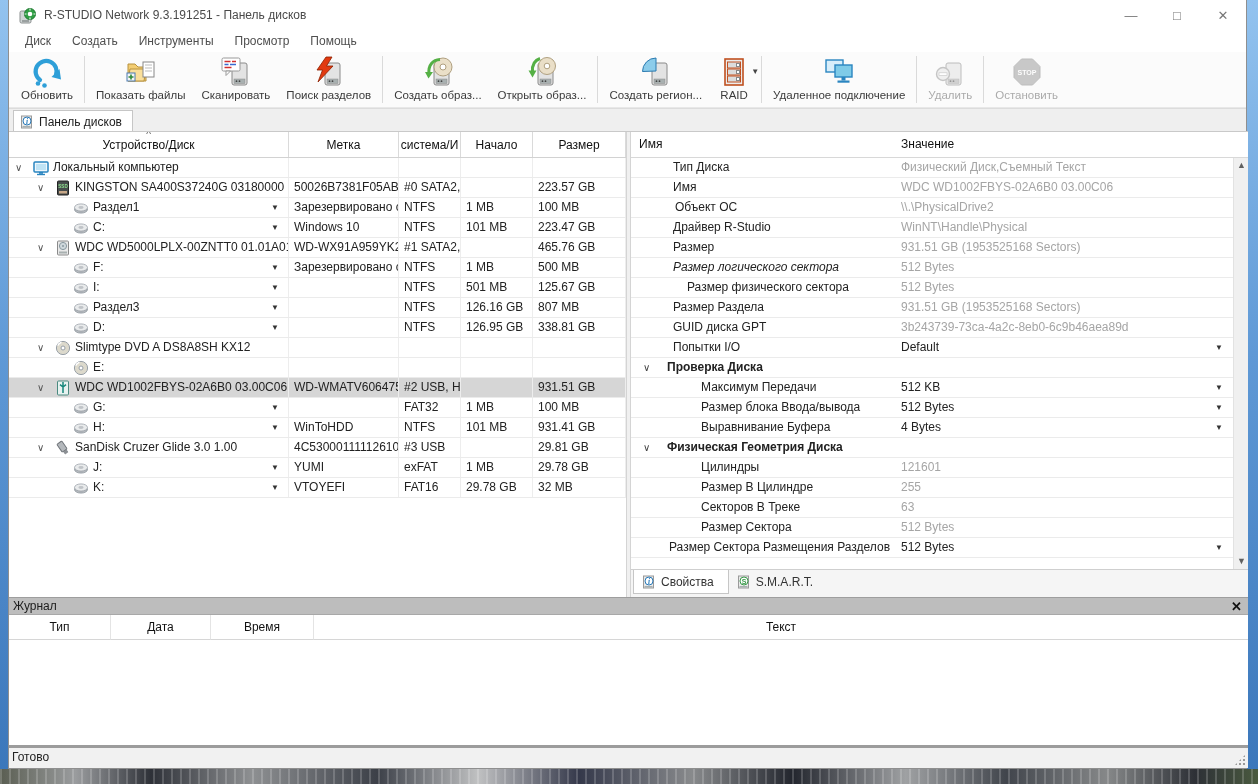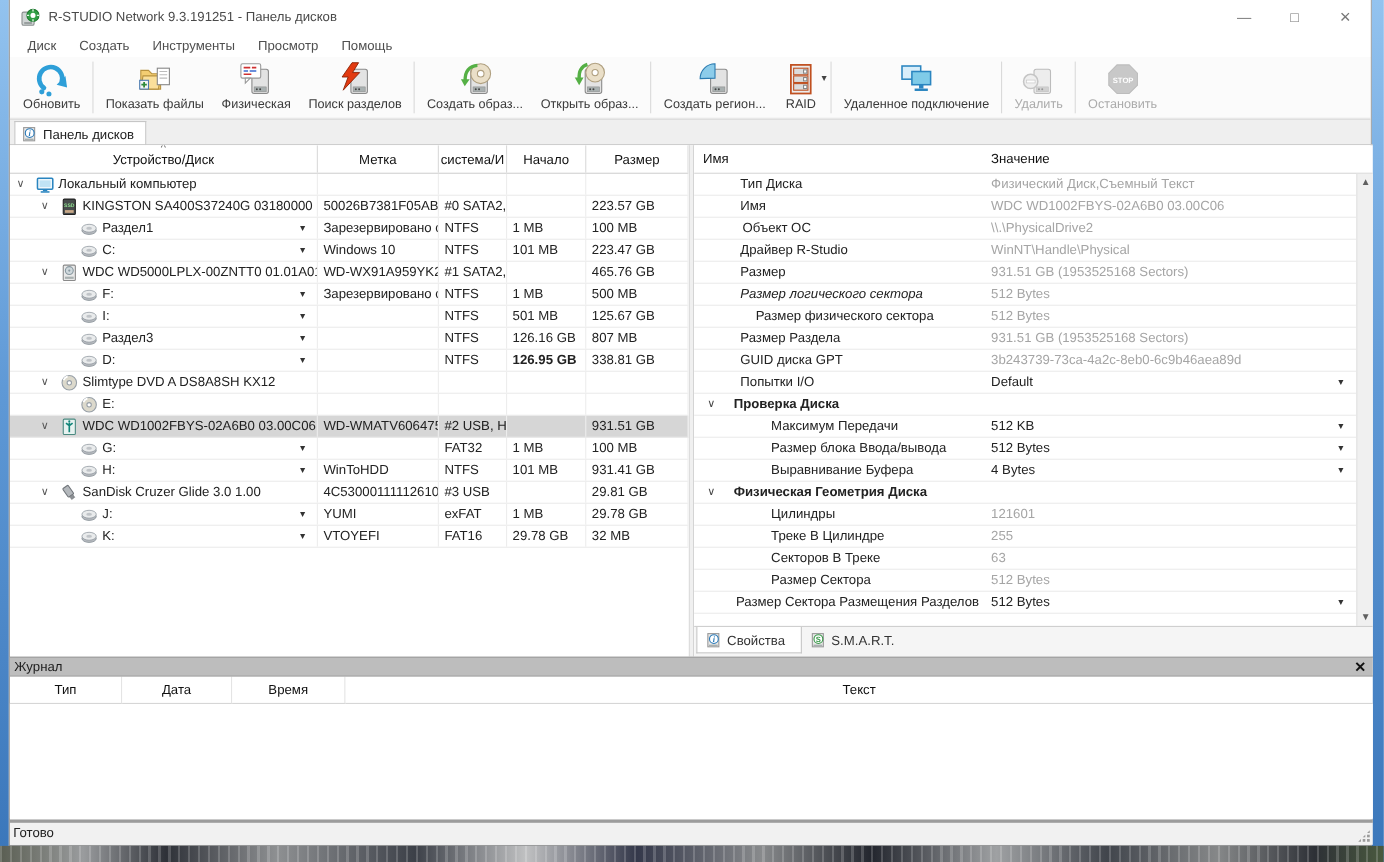--- a/index.html
+++ b/index.html
@@ -147,21 +147,21 @@
             <rect x="12" y="7" width="15" height="22" rx="2" fill="#e3e3e3" stroke="#8a8a8a"></rect>
             <rect x="14" y="23" width="11" height="4.5" fill="#a8b0b0" stroke="#8a8a8a" stroke-width="0.5"></rect>
             <circle cx="16.5" cy="25.2" r="0.9" fill="#444"></circle>
             <circle cx="19.5" cy="25.2" r="0.9" fill="#444"></circle>
             <rect x="2" y="2" width="18" height="13" rx="1.5" fill="#fff" stroke="#999"></rect>
             <path d="M6 15 v4.5 l4.5 -4.5 Z" fill="#fff" stroke="#999"></path>
             <path d="M4.5 5.5 h6 M12 5.5 h4" stroke="#d03030" stroke-width="1.5"></path>
             <path d="M4.5 8.5 h4 M10 8.5 h6" stroke="#3a6ad0" stroke-width="1.5"></path>
             <path d="M4.5 11.5 h7" stroke="#d03030" stroke-width="1.5"></path>
           </svg></span>
-        <span class="tb-label">Физическая</span>
+        <span class="tb-label">Сканировать</span>
       </div>
       <div class="tb-btn">
         <span class="tb-ico"><svg width="32" height="32" viewBox="0 0 32 32">
             <rect x="12" y="7" width="15" height="22" rx="2" fill="#e3e3e3" stroke="#8a8a8a"></rect>
             <rect x="14" y="23" width="11" height="4.5" fill="#a8b0b0" stroke="#8a8a8a" stroke-width="0.5"></rect>
             <circle cx="16.5" cy="25.2" r="0.9" fill="#444"></circle>
             <circle cx="19.5" cy="25.2" r="0.9" fill="#444"></circle>
             <polygon points="13,1 4,14 9.5,14 5,26 20,10 13.5,10 19,1" fill="#e23a10" stroke="#8a1f00" stroke-width="0.8"></polygon>
           </svg></span>
         <span class="tb-label">Поиск разделов</span>
@@ -411,21 +411,21 @@
               <span class="tree-ico" style="left: 64px;"><svg width="16" height="16" viewBox="0 0 16 16">
                   <ellipse cx="8" cy="9.5" rx="6.5" ry="3.6" fill="#b8bcc0" stroke="#808890" stroke-width="0.7"></ellipse>
                   <ellipse cx="8" cy="7.5" rx="6.5" ry="3.6" fill="#e9ebec" stroke="#9098a0" stroke-width="0.7"></ellipse>
                   <ellipse cx="8" cy="7.5" rx="2.6" ry="1.4" fill="#c0c4c8"></ellipse>
                 </svg></span>
               <span class="tree-label" style="left: 84px;">D:</span>
               <span class="tree-dd">▼</span>
             </div>
             <div class="lt-cell" style="width: 110px;"></div>
             <div class="lt-cell" style="width: 62px;">NTFS</div>
-            <div class="lt-cell" style="width: 72px; font-weight: bold;">126.95 GB</div>
+            <div class="lt-cell" style="width: 72px;">126.95 GB</div>
             <div class="lt-cell" style="width: 93px;">338.81 GB</div>
           </div>
           <div class="lt-row">
             <div class="lt-cell tree-cell" style="width: 280px;">
               <span class="tree-arrow" style="left: 28px;">∨</span>
               <span class="tree-ico" style="left: 46px;"><svg width="16" height="16" viewBox="0 0 16 16">
                   <circle cx="8" cy="8" r="6.6" fill="#dcd9cc" stroke="#98a0a8"></circle>
                   <circle cx="8" cy="8" r="2" fill="#fff" stroke="#98a0a8"></circle>
                   <path d="M2.8 5.5 A6 6 0 0 1 6.5 2.2" stroke="#fff" stroke-width="1.6" fill="none"></path>
                 </svg></span>
@@ -612,21 +612,21 @@
           </div>
           <div class="rt-row group">
             <span class="rt-label" style="left: 36px;">Физическая Геометрия Диска</span>
             <span class="rt-chev">∨</span>
           </div>
           <div class="rt-row">
             <span class="rt-label" style="left: 70px;">Цилиндры</span>
             <span class="rt-value gray">121601</span>
           </div>
           <div class="rt-row">
-            <span class="rt-label" style="left: 70px;">Треке В Цилиндре</span>
+            <span class="rt-label" style="left: 70px;">Размер В Цилиндре</span>
             <span class="rt-value gray">255</span>
           </div>
           <div class="rt-row">
             <span class="rt-label" style="left: 70px;">Секторов В Треке</span>
             <span class="rt-value gray">63</span>
           </div>
           <div class="rt-row">
             <span class="rt-label" style="left: 70px;">Размер Сектора</span>
             <span class="rt-value gray">512 Bytes</span>
           </div>

